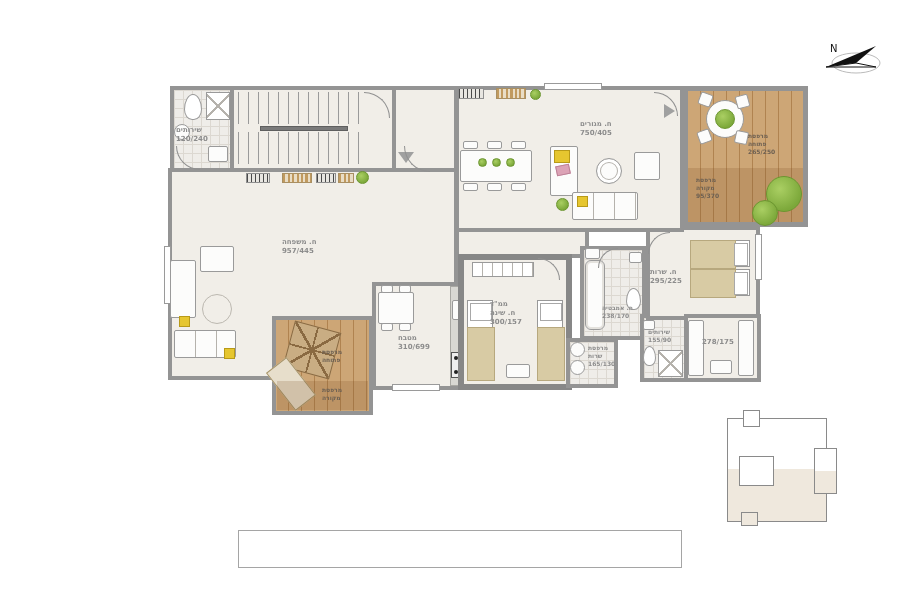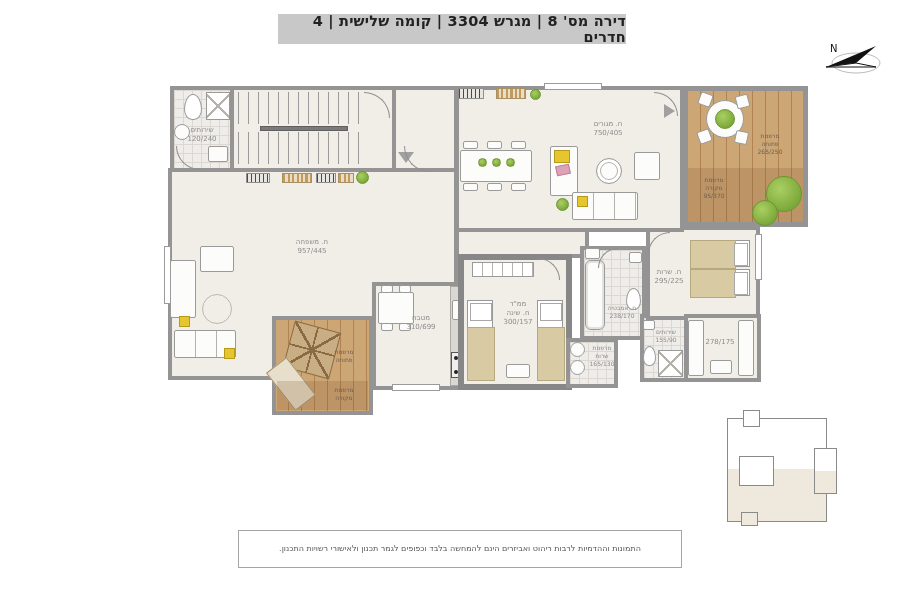--- a/index.html
+++ b/index.html
@@ -41,22 +41,22 @@
                              linear-gradient(0deg,transparent 48%,#8a6a42 48% 52%,transparent 52%),
                              linear-gradient(90deg,transparent 48%,#8a6a42 48% 52%,transparent 52%);}
   .lounge{background:#e7decb;border:1px solid #a79469;}
   .counter{background:#d9d8d3;border:1px solid #a9a8a3;}
   .hatch-dark{background:repeating-linear-gradient(90deg,#4a4a4a 0 1.5px,#e8e6e1 1.5px 4px);border:1px solid #8f8f8f;}
   .hatch-wood{background:repeating-linear-gradient(90deg,#c19a5f 0 2px,#e9ddc6 2px 4.5px);border:1px solid #a98f62;}
   .wardrobe{background:#fff;border:1px solid #9a9a9a;
             background-image:repeating-linear-gradient(90deg,transparent 0 9px,#b5b2ac 9px 10px);}
   .win{background:#fff;border:1px solid #9a9a9a;}
   
-  .lbl{position:absolute;color:#8c8c8c;font-size:7px;line-height:1.3;text-align:center;
-       direction:rtl;white-space:nowrap;z-index:6;}
+  .lbl{position:absolute;color:#8c8c8c;font-size:7px;line-height:1.3;text-align:left;
+       direction:rtl;white-space:nowrap;z-index:6;font-weight:bold;}
   .lbl span{display:block;}
   .lbl.on-wood{color:#6d6052;}
   .lbl.tiny{font-size:6px;}
   
   .tri-down{width:0;height:0;border-left:8px solid transparent;border-right:8px solid transparent;border-top:11px solid #a0a0a0;}
   .tri-right{width:0;height:0;border-top:7px solid transparent;border-bottom:7px solid transparent;border-left:11px solid #a0a0a0;}
   .arc{background:transparent;z-index:4;}
   .arc-tl{border-top:1px solid #909090;border-left:1px solid #909090;border-top-left-radius:100%;}
   .arc-tr{border-top:1px solid #909090;border-right:1px solid #909090;border-top-right-radius:100%;}
   .arc-bl{border-bottom:1px solid #909090;border-left:1px solid #909090;border-bottom-left-radius:100%;}
@@ -66,21 +66,20 @@
   
   .disclaimer{border:1px solid #a5a5a5;color:#555;font-size:8px;line-height:1.55;
               display:flex;flex-direction:column;align-items:center;justify-content:center;
               direction:rtl;text-align:center;}
 </style>
 </head>
 <body>
 
 <div class="page">
 
-  <div class="abs title-bar" style="left:278px;top:14px;width:348px;height:30px;" dir="rtl">דירה מס' 8 | מגרש 3304 | קומה שלישית | 4 חדרים</div>
 
   <div class="abs" style="left:820px;top:34px;width:66px;height:52px;">
     <svg width="66" height="52" viewBox="0 0 66 52">
       <ellipse cx="36" cy="29" rx="24" ry="10" fill="none" stroke="#bbb" stroke-width="1"></ellipse>
       <polygon points="6,33 56,12 36,29" fill="#111"></polygon>
       <polygon points="6,33 56,33 36,29" fill="#fff" stroke="#111" stroke-width="1"></polygon>
       <text x="10" y="18" font-size="10" fill="#111" font-family="DejaVu Sans">N</text>
     </svg>
   </div>
 
@@ -144,21 +143,21 @@
     <div style="position:absolute;right:2px;top:3px;width:4px;height:4px;border-radius:50%;background:#222;"></div>
     <div style="position:absolute;left:2px;bottom:3px;width:4px;height:4px;border-radius:50%;background:#222;"></div>
     <div style="position:absolute;right:2px;bottom:3px;width:4px;height:4px;border-radius:50%;background:#222;"></div>
   </div>
   <div class="abs furn" style="left:378px;top:292px;width:36px;height:32px;"></div>
   <div class="abs furn" style="left:381px;top:285px;width:12px;height:8px;"></div>
   <div class="abs furn" style="left:399px;top:285px;width:12px;height:8px;"></div>
   <div class="abs furn" style="left:381px;top:323px;width:12px;height:8px;"></div>
   <div class="abs furn" style="left:399px;top:323px;width:12px;height:8px;"></div>
   <div class="abs win" style="left:392px;top:384px;width:48px;height:7px;"></div>
-  <div class="lbl" style="left:398px;top:314px;width:46px;">
+  <div class="lbl" style="left:398px;top:334px;width:46px;">
     <span>מטבח</span>
       <span>310/699</span>
   </div>
 
   <div class="abs room" style="left:455px;top:226px;width:134px;height:32px;"></div>
 
   <div class="abs room thick" style="left:458px;top:254px;width:114px;height:136px;"></div>
   <div class="abs wardrobe" style="left:472px;top:262px;width:62px;height:15px;"></div>
   <div class="abs bed" style="left:467px;top:300px;width:26px;height:78px;">
     <div class="pillow" style="position:absolute;left:2px;top:2px;width:20px;height:16px;"></div>
@@ -284,16 +283,15 @@
     <div class="kp-shade" style="position:absolute;left:0;bottom:0;width:100%;height:52px;"></div>
   </div>
   <div class="abs kp" style="left:743px;top:410px;width:17px;height:17px;"></div>
   <div class="abs kp" style="left:814px;top:448px;width:23px;height:46px;">
     <div class="kp-shade" style="position:absolute;left:0;bottom:0;width:100%;height:22px;"></div>
   </div>
   <div class="abs kp" style="left:739px;top:456px;width:35px;height:30px;"></div>
   <div class="abs kp kp-shade" style="left:741px;top:512px;width:17px;height:14px;"></div>
 
   <div class="abs disclaimer" style="left:238px;top:530px;width:444px;height:38px;">
-    <div>התמונות וההדמיות לרבות ריהוט ואביזרים הינם להמחשה בלבד וכפופים לגמר תכנון ולאישורי רשויות התכנון.</div>
   </div>
 
 </div>
 
 </body></html>

